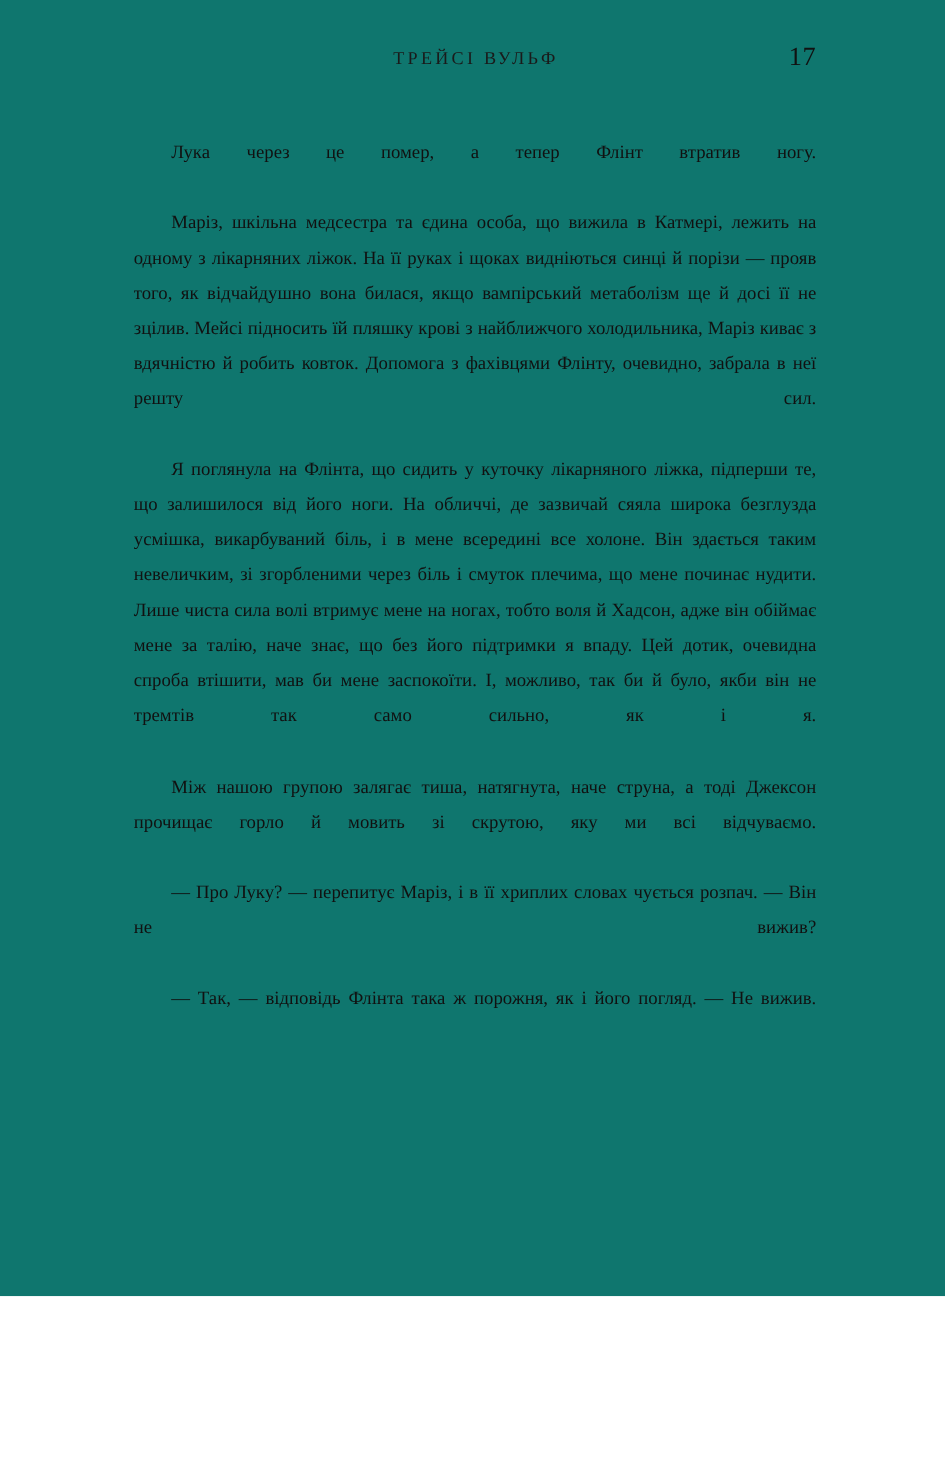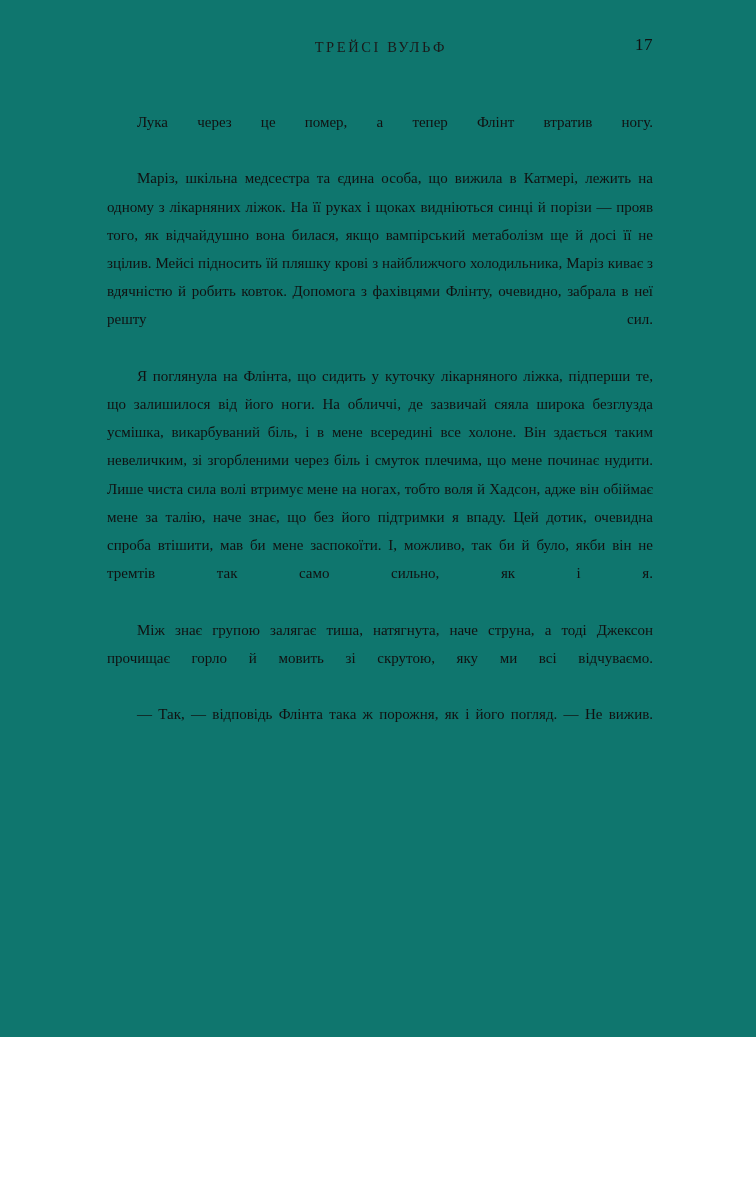--- a/index.html
+++ b/index.html
@@ -40,21 +40,21 @@
     text-indent: 2.6px;
     color: #1a1a1a;
     white-space: nowrap;
     line-height: 22px;
   }
 
   .folio {
     position: absolute;
     right: -1px;
     top: -4px;
-    font-size: 17px;
+    font-size: 21px;
     line-height: 26px;
     color: #111111;
     letter-spacing: 0.5px;
   }
 
   
   .textblock {
     position: absolute;
     left: 107px;
     top: 108px;
@@ -96,21 +96,22 @@
 
   <div class="textblock">
 
     <p class="para">Лука через це помер, а тепер Флінт втратив ногу.</p>
 
 
     <p class="para">Маріз, шкільна медсестра та єдина особа, що вижила в Катмері, лежить на одному з лікарняних ліжок. На її руках і щоках видніються синці й порізи — прояв того, як відчайдушно вона билася, якщо вампірський метаболізм ще й досі її не зцілив. Мейсі підносить їй пляшку крові з найближчого холодильника, Маріз киває з вдячністю й робить ковток. Допомога з фахівцями Флінту, очевидно, забрала в неї решту сил.</p>
 
     <p class="para">Я поглянула на Флінта, що сидить у куточку лікарняного ліжка, підперши те, що залишилося від його ноги. На обличчі, де зазвичай сяяла широка безглузда усмішка, викарбуваний біль, і в мене всередині все холоне. Він здається таким невеличким, зі згорбленими через біль і смуток плечима, що мене починає нудити. Лише чиста сила волі втримує мене на ногах, тобто воля й Хадсон, адже він обіймає мене за талію, наче знає, що без його підтримки я впаду. Цей дотик, очевидна спроба втішити, мав би мене заспокоїти. І, можливо, так би й було, якби він не тремтів так само сильно, як і я.</p>
 
-    <p class="para">Між знає групою залягає тиша, натягнута, наче струна, а тоді Джексон прочищає горло й мовить зі скрутою, яку ми всі відчуваємо.</p>
+    <p class="para">Між нашою групою залягає тиша, натягнута, наче струна, а тоді Джексон прочищає горло й мовить зі скрутою, яку ми всі відчуваємо.</p>
 
 
+    <p class="para">— Про Луку? — перепитує Маріз, і в її хриплих словах чується розпач. — Він не вижив?</p>
 
     <p class="para">— Так, — відповідь Флінта така ж порожня, як і його погляд. — Не вижив.</p>
 
   </div>
 
 </div>
 
 </body></html>

